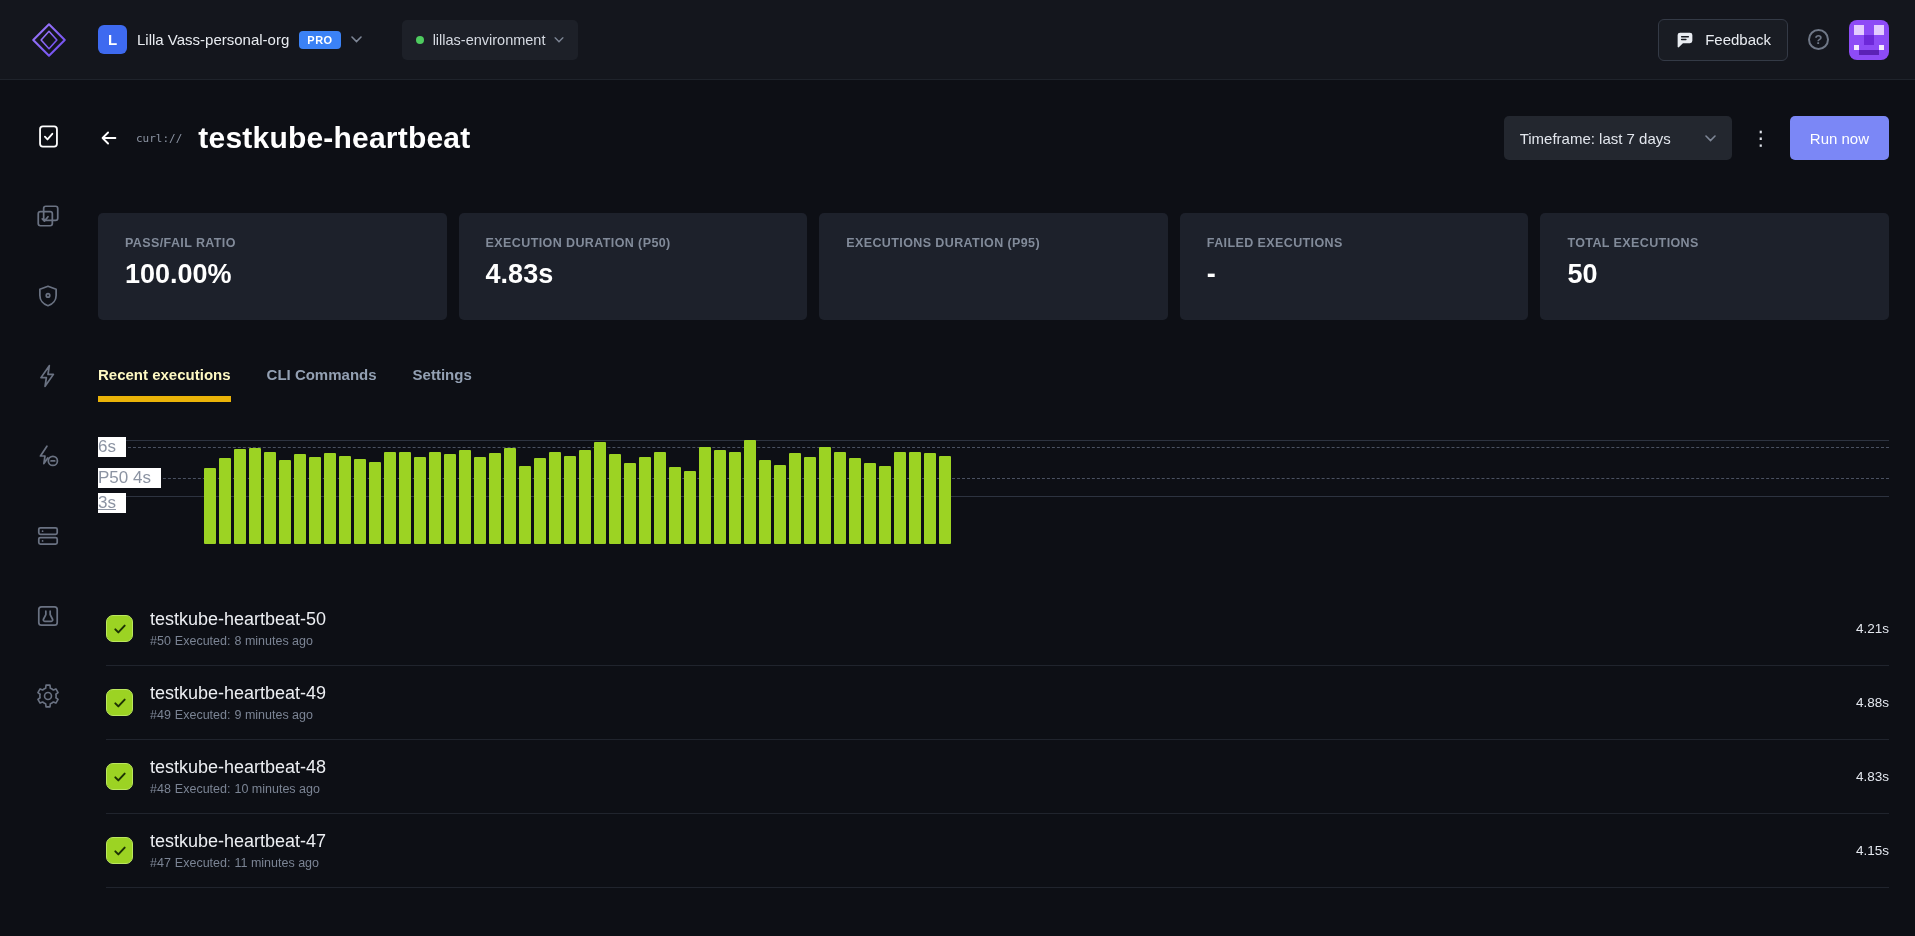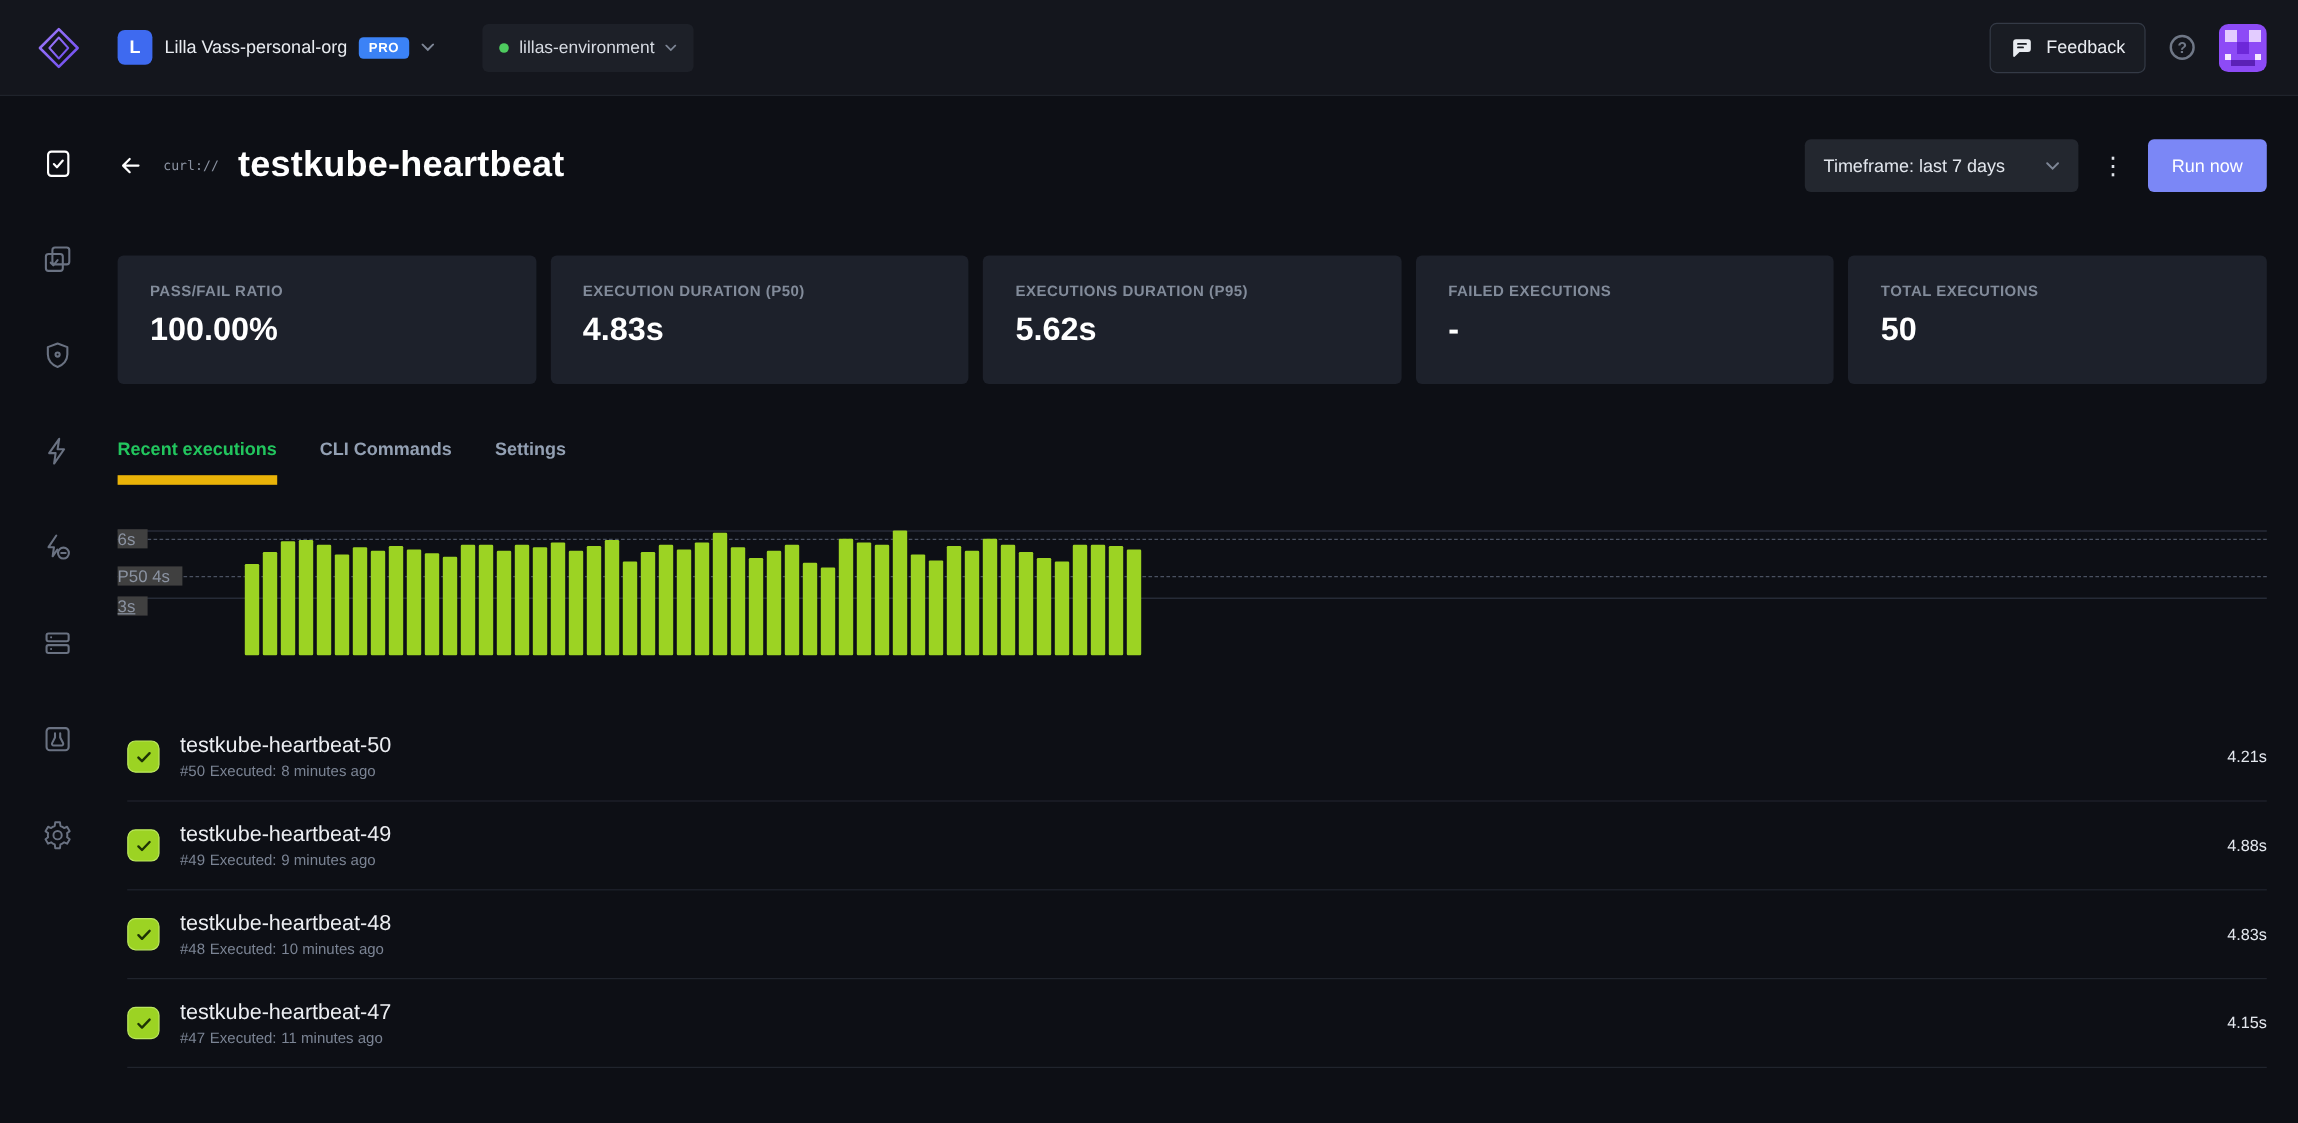--- a/index.html
+++ b/index.html
@@ -76,34 +76,34 @@
 
   
   .metrics { display:flex; gap:12px; margin-top:53px; }
   .metric-card { flex:1; background:#1d212b; border-radius:5px; padding:23px 27px; height:107px; }
   .metric-label { font-size:12.5px; letter-spacing:.4px; color:#828b9a; font-weight:600; }
   .metric-value { font-size:27px; font-weight:700; color:#fff; margin-top:9px; }
 
   
   .tabs { display:flex; gap:36px; margin-top:46px; }
   .tab { font-size:15px; font-weight:600; color:#93a0b3; padding-bottom:13px; cursor:pointer; }
-  .tab.active { color:#22c55e; border-bottom:8px solid #eab308; }
+  .tab.active { color:#fef9c3; border-bottom:6px solid #eab308; }
 
   
   .chart { position:relative; height:104px; margin-top:38px; }
   .gl { position:absolute; left:0; right:0; height:0; }
   .gl.solid  { border-top:1px solid #2d3340; }
   .gl.dashed { border-top:1px dashed #4a5161; }
   .gl-top { top:0; }
   .gl-6 { top:7px; }
   .gl-4 { top:38px; }
   .gl-3 { top:56px; }
   .gl-label {
-    position:absolute; left:0; transform:translateY(-50%); font-size:14px; color:#8b93a2;
-    background:#404040; padding-right:10px; z-index:2;
+    position:absolute; left:0; transform:translateY(-50%); font-size:17px; color:#8b93a2;
+    background:#ffffff; padding-right:10px; z-index:2;
   }
   .lbl-6 { top:7px; }
   .lbl-4 { top:38px; }
   .lbl-3 { top:63px;text-decoration:underline; }
   #bars { position:absolute; left:106px; bottom:0; display:flex; align-items:flex-end; gap:3px; z-index:1; }
   .bar { width:12px; border-radius:1px; }
 
   
   .exec-list { margin-top:48px; margin-left:8px; }
   .exec-row { display:flex; align-items:center; height:74px; border-bottom:1px solid #20242d; cursor:pointer; }
@@ -255,21 +255,20 @@
       <div class="metric-card">
         <div class="metric-label">PASS/FAIL RATIO</div>
         <div class="metric-value">100.00%</div>
       </div>
       <div class="metric-card">
         <div class="metric-label">EXECUTION DURATION (P50)</div>
         <div class="metric-value">4.83s</div>
       </div>
       <div class="metric-card">
         <div class="metric-label">EXECUTIONS DURATION (P95)</div>
-        <div class="metric-value">5.62s</div>
       </div>
       <div class="metric-card">
         <div class="metric-label">FAILED EXECUTIONS</div>
         <div class="metric-value">-</div>
       </div>
       <div class="metric-card">
         <div class="metric-label">TOTAL EXECUTIONS</div>
         <div class="metric-value">50</div>
       </div>
     </section>

